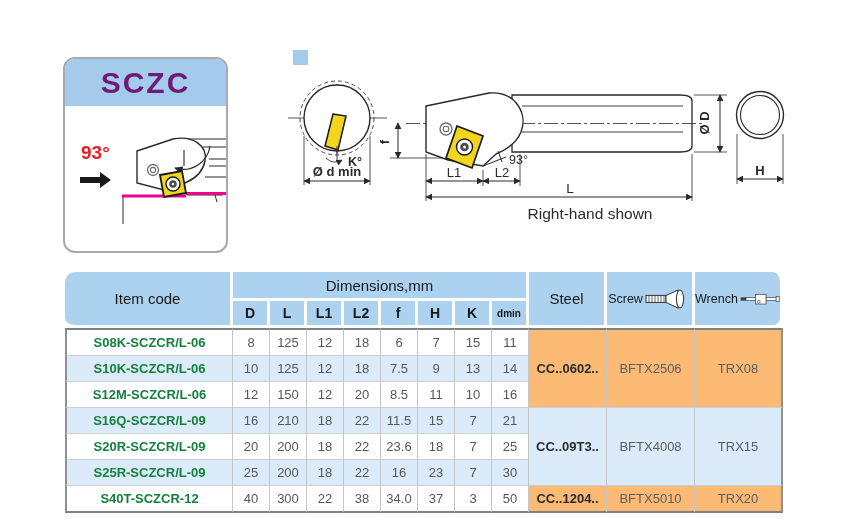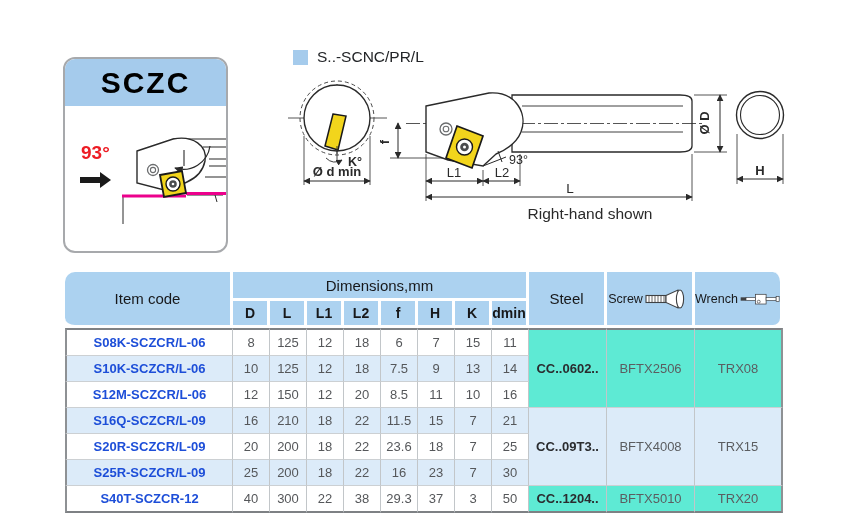--- a/index.html
+++ b/index.html
@@ -4,21 +4,21 @@
 <title>SCZC</title>
 <style>
   html,body{margin:0;padding:0;background:#fff;}
   #page{position:relative;width:844px;height:523px;background:#fff;overflow:hidden;
         font-family:"Liberation Sans","DejaVu Sans",sans-serif;color:#232528;}
 
   
   .card{position:absolute;left:63px;top:57px;width:165px;height:196px;
         border:2px solid #a7a9ac;border-radius:12px;background:#fff;overflow:hidden;box-sizing:border-box;}
   .card-header{height:47px;background:#a5cbec;display:flex;align-items:center;justify-content:center;
-        color:#000000;font-size:30px;font-weight:700;letter-spacing:2px;border-radius:9px 9px 0 0;}
+        color:#701a75;font-size:30px;font-weight:700;letter-spacing:2px;border-radius:9px 9px 0 0;}
   .card-body{position:relative;width:100%;height:147px;}
   .angle-label{position:absolute;left:16px;top:36px;color:#ed1c24;font-size:19px;font-weight:700;}
   .card-svg{position:absolute;left:0;top:0;}
 
   
   .legend{position:absolute;left:293px;top:47px;display:flex;align-items:center;height:20px;}
   .legend-swatch{width:15px;height:15px;background:#a5cbec;margin-right:9px;}
   .legend-text{font-size:15.5px;color:#232528;}
 
   
@@ -27,32 +27,32 @@
 
   
   .table-wrap{position:absolute;left:65px;top:272px;width:718px;}
   table.spec{width:718px;table-layout:fixed;border-collapse:separate;border-spacing:0;}
   table.spec th{background:#acd2f0;color:#17181a;border-right:3px solid #fff;border-bottom:3px solid #fff;
         padding:0;text-align:center;vertical-align:middle;}
   th.th-main{font-size:15px;font-weight:500;height:26px;}
   th.th-item{border-radius:10px 0 0 10px;}
   th.th-wrench{border-right:0;border-radius:0 10px 10px 0;}
   th.th-dim{font-size:14px;font-weight:700;height:24px;}
-  th.th-dmin{font-size:14px;font-weight:700;}
+  th.th-dmin{font-size:10px;font-weight:700;}
   .tool-head{display:flex;flex-direction:row;align-items:center;justify-content:center;gap:2px;padding:3px 0;}
   .tool-head .lbl{font-size:12.5px;font-weight:500;}
   table.spec td{background:#fff;height:25px;padding:0;text-align:center;vertical-align:middle;
         border-right:1px solid #c2c6c9;border-bottom:1px solid #ccd0d3;}
   table.spec tr.striped td{background:#dcebf9;text-align:center;}
-  table.spec td.group-cell{background:#5eead4;}
+  table.spec td.group-cell{background:#fdba74;}
   table.spec td:first-child{border-left:2px solid #8e9194;}
   table.spec td.col-wrench{border-right:2px solid #8e9194;}
   table.spec tbody tr:first-child td{border-top:2px solid #7e8184;}
   table.spec tbody tr:last-child td{border-bottom:2px solid #7e8184;}
-  td.code-cell{font-weight:700;font-size:13px;color:#1d4ed8;}
+  td.code-cell{font-weight:700;font-size:13px;color:#15803d;}
   td.num-cell{font-size:13px;color:#55575a;}
   td.insert-cell{font-weight:700;font-size:13px;color:#2a2c2f;}
   td.plain-cell{font-size:13px;color:#5b5d60;}
 </style>
 </head>
 <body>
 
 <div id="page">
 
   <div class="card">
@@ -105,21 +105,20 @@
           <circle cx="108" cy="78" r="7" fill="#fff" stroke="#1a1a1a" stroke-width="1.4"></circle>
           <circle cx="108" cy="78" r="3.8" fill="#4a4c4e"></circle>
           <circle cx="108" cy="78" r="1.3" fill="#fff"></circle>
         </g>
       </svg>
     </div>
   </div>
 
   <div class="legend">
     <span class="legend-swatch"></span>
-    <span class="legend-text">S..-SCNC/PR/L</span>
     <span class="legend-text sep"></span>
   </div>
 
   <svg class="drawing" width="530" height="150" viewBox="0 0 530 150">
 
     <g>
       <line x1="8" y1="38" x2="107" y2="38" stroke="#2a2a2a" stroke-width="0.8"></line>
       <line x1="57" y1="4" x2="57" y2="74" stroke="#2a2a2a" stroke-width="0.8"></line>
       <circle cx="57" cy="38" r="37" fill="none" stroke="#4a4a4a" stroke-width="1" stroke-dasharray="4 3"></circle>
       <circle cx="57" cy="38" r="33" fill="#fff" stroke="#2a2a2a" stroke-width="1.4"></circle>
@@ -317,21 +316,21 @@
             <td class="num-cell">23</td>
             <td class="num-cell">7</td>
             <td class="num-cell">30</td>
           </tr>
           <tr>
             <td class="code-cell">S40T-SCZCR-12</td>
             <td class="num-cell">40</td>
             <td class="num-cell">300</td>
             <td class="num-cell">22</td>
             <td class="num-cell">38</td>
-            <td class="num-cell">29.3</td>
+            <td class="num-cell">34.0</td>
             <td class="num-cell">37</td>
             <td class="num-cell">3</td>
             <td class="num-cell">50</td>
             <td class="group-cell insert-cell" rowspan="1">CC..1204..</td>
             <td class="group-cell plain-cell" rowspan="1">BFTX5010</td>
             <td class="group-cell plain-cell col-wrench" rowspan="1">TRX20</td>
           </tr>
         </tbody>
     </table>
   </div>

